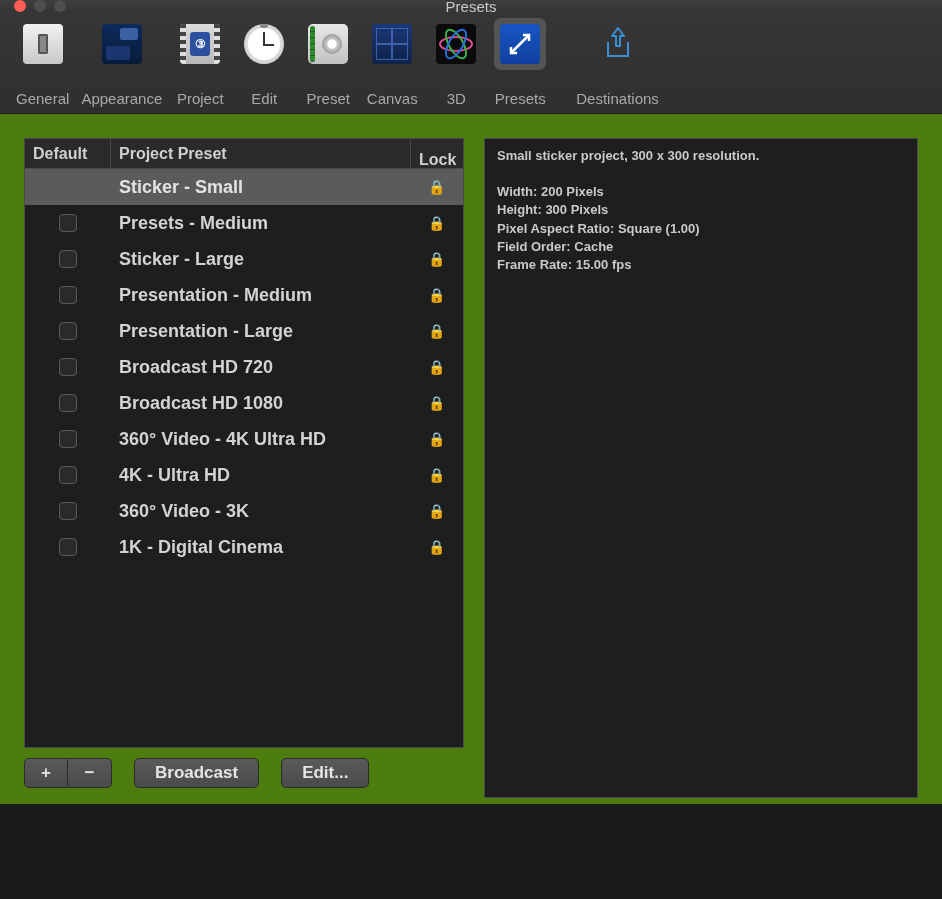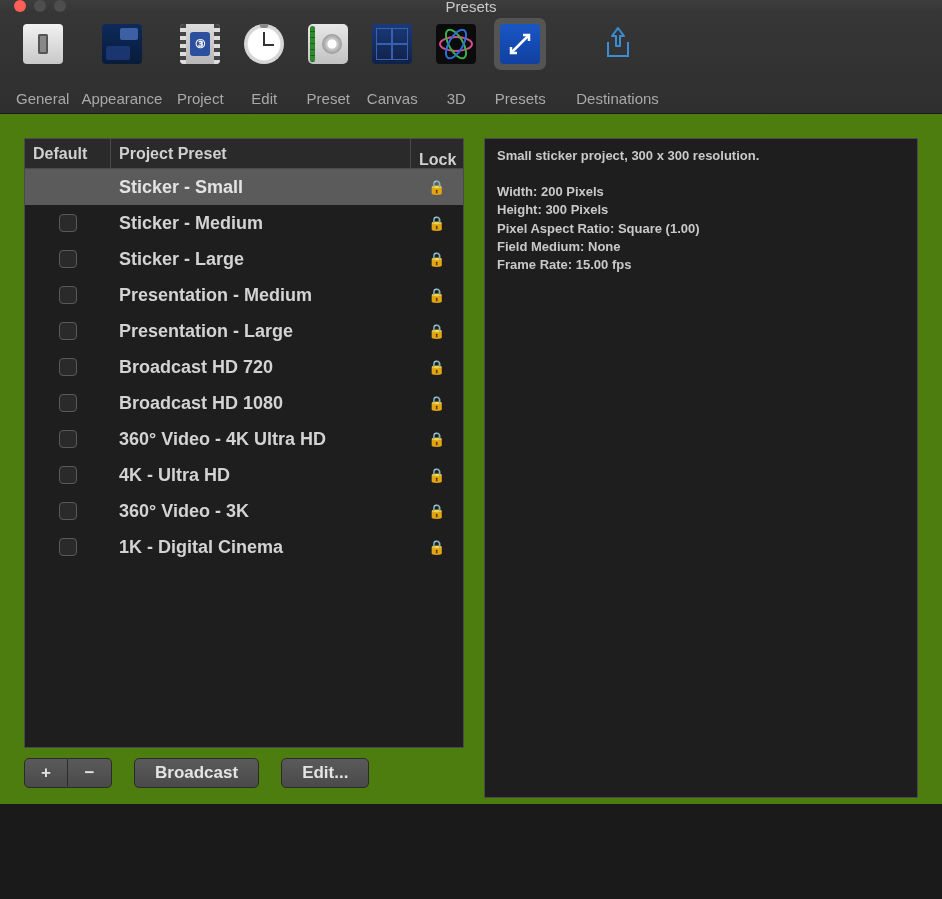--- a/index.html
+++ b/index.html
@@ -335,21 +335,21 @@
               <div class="cell default-col"></div>
               <div class="cell">Sticker - Small</div>
               <div class="cell lock-col">
                 <span class="lockicon">🔒</span>
               </div>
             </div>
             <div class="row">
               <div class="cell default-col">
                 <div class="checkbox"></div>
               </div>
-              <div class="cell">Sticker - Medium</div>
+              <div class="cell">Presets - Medium</div>
               <div class="cell lock-col">
                 <span class="lockicon">🔒</span>
               </div>
             </div>
             <div class="row">
               <div class="cell default-col">
                 <div class="checkbox"></div>
               </div>
               <div class="cell">Sticker - Large</div>
               <div class="cell lock-col">
@@ -439,19 +439,19 @@
         <div class="btn">Edit...</div>
       </div>
     </div>
     <div class="panel-right">
       <div class="info-line">Small sticker project, 300 x 300 resolution.</div>
       <div class="info-gap"></div>
       <div id="info-lines">
           <div class="info-line">Width: 200 Pixels</div>
           <div class="info-line">Height: 300 Pixels</div>
           <div class="info-line">Pixel Aspect Ratio: Square (1.00)</div>
-          <div class="info-line">Field Medium: None</div>
+          <div class="info-line">Field Order: Cache</div>
           <div class="info-line">Frame Rate: 15.00 fps</div>
         </div>
     </div>
   </div>
   <div class="bottom-space"></div>
 </div>
 
 </body></html>

